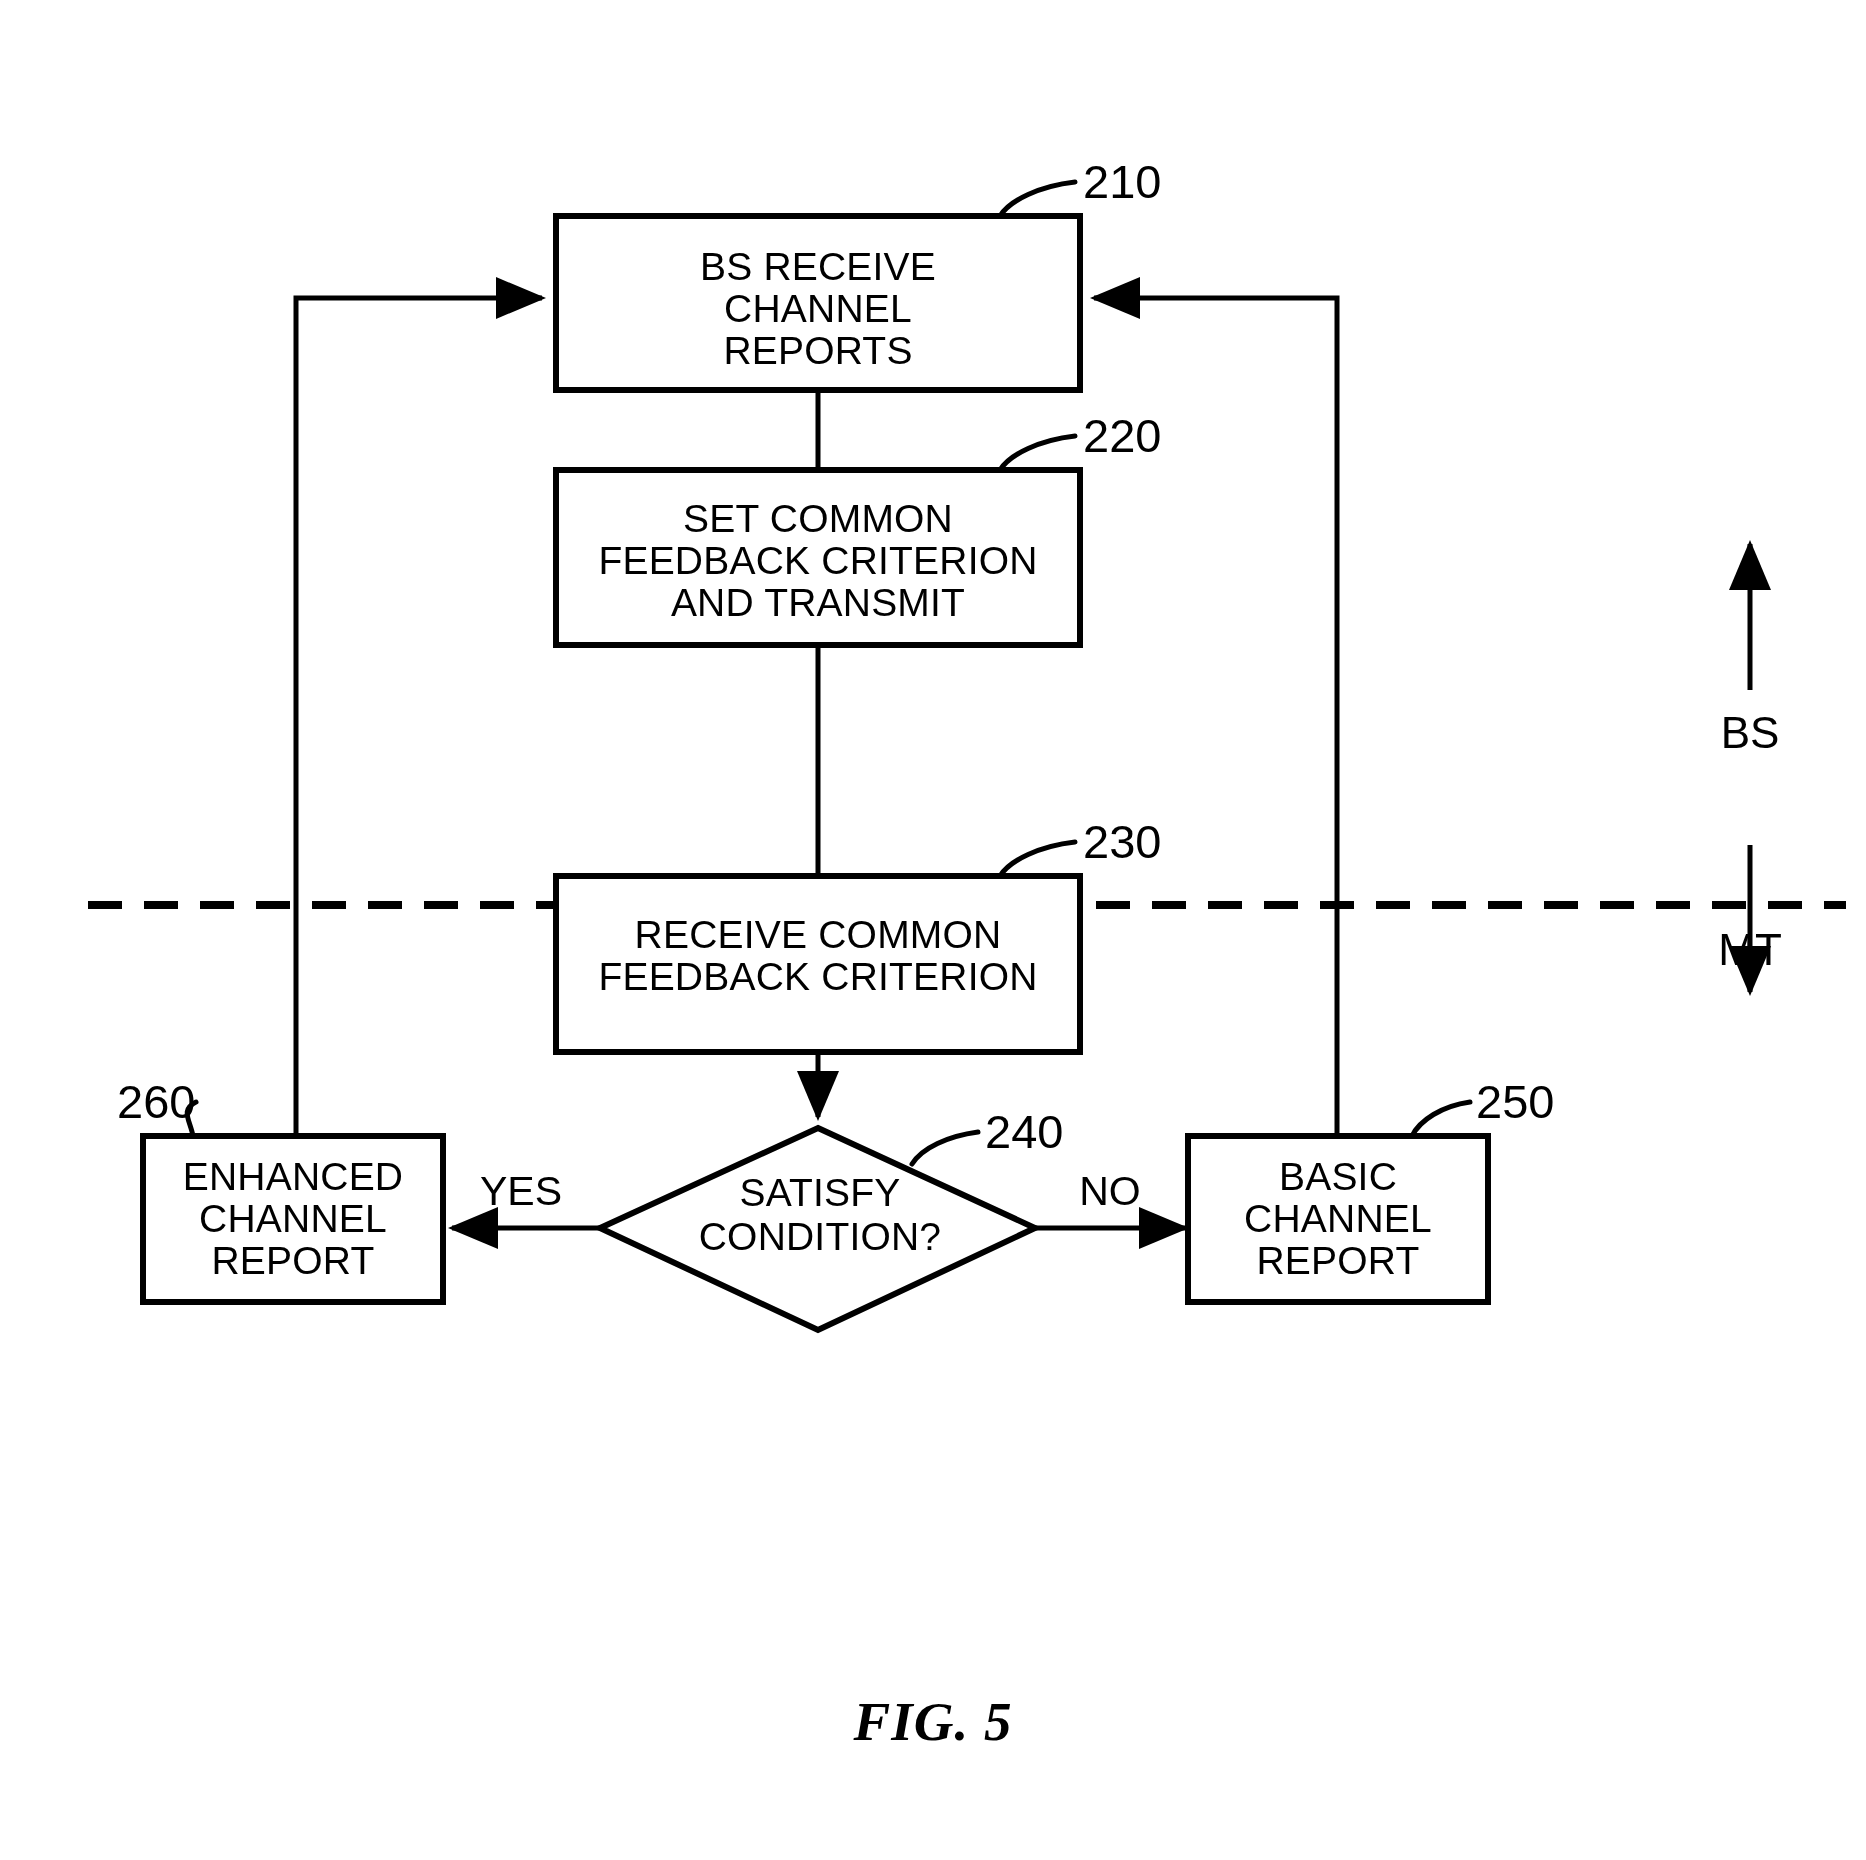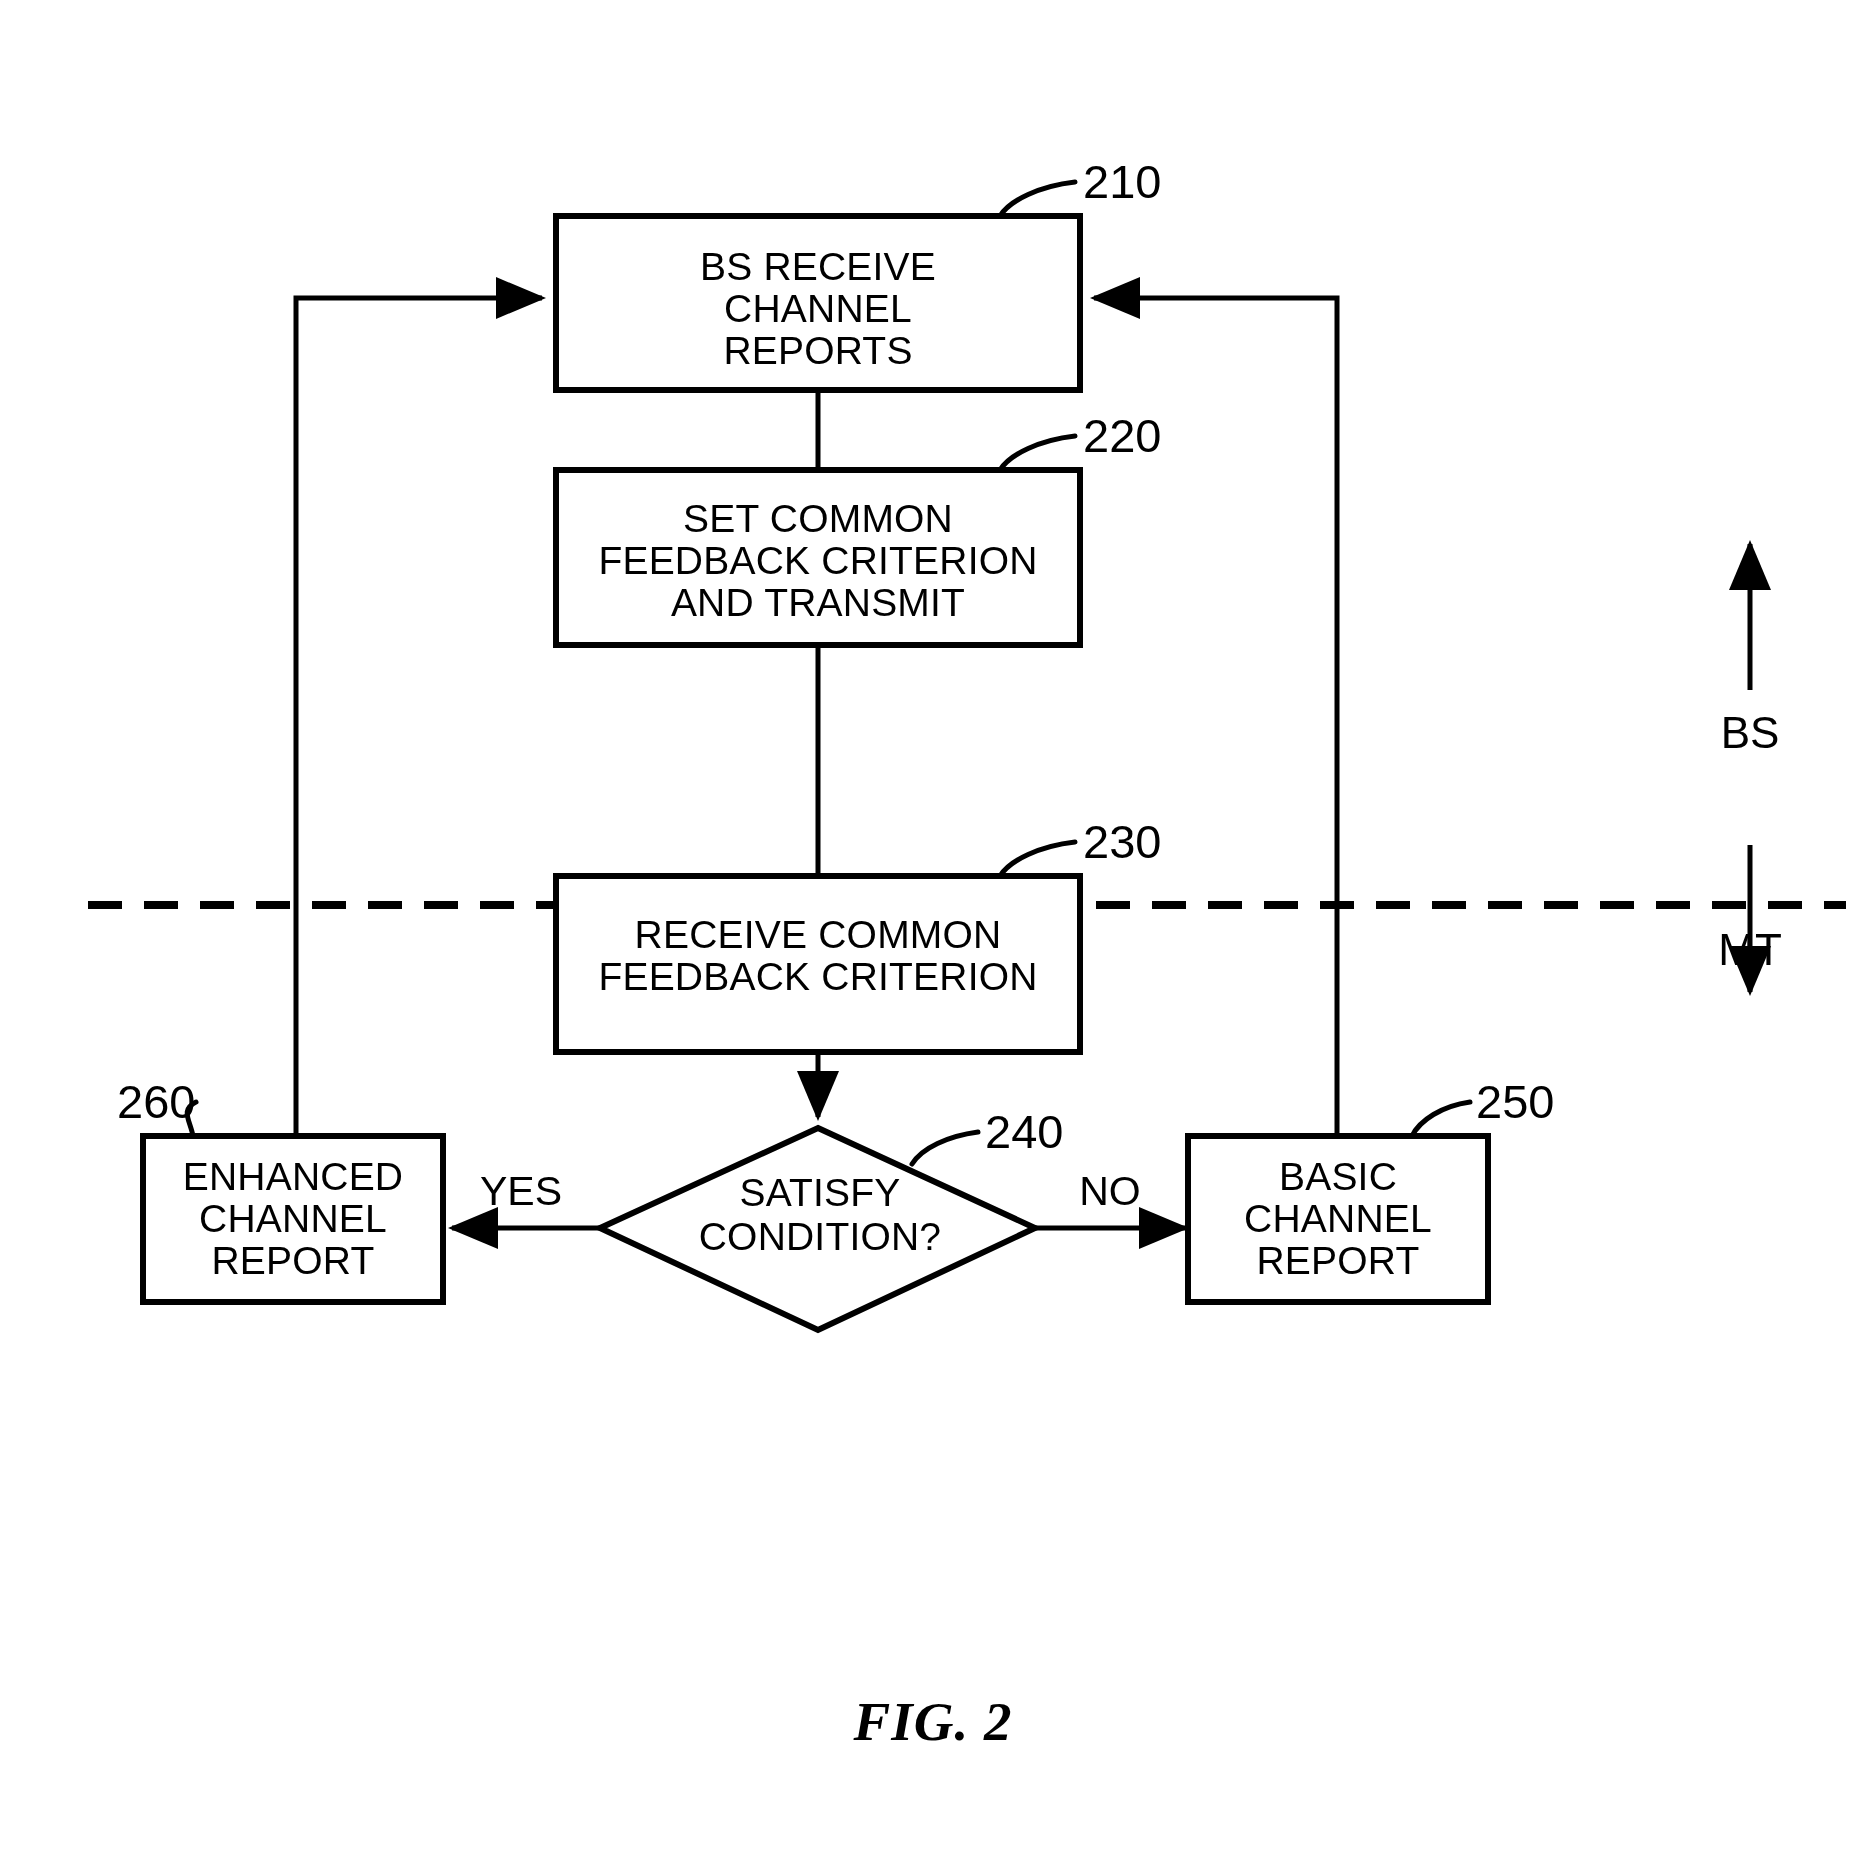--- a/index.html
+++ b/index.html
@@ -161,15 +161,15 @@
 
     <rect class="box-rect" x="1188" y="1136" width="300" height="166"></rect>
     <text class="box-text" x="1338" y="1190">BASIC</text>
     <text class="box-text" x="1338" y="1232">CHANNEL</text>
     <text class="box-text" x="1338" y="1274">REPORT</text>
     <path class="leader" d="M 1412 1136 C 1420 1120 1442 1106 1470 1102"></path>
     <text class="ref-num" x="1476" y="1118">250</text>
 
   </svg>
 
-  <div class="fig-caption">FIG. 2</div>
+  <div class="fig-caption">FIG. 5</div>
 
 </div>
 
 </body></html>

